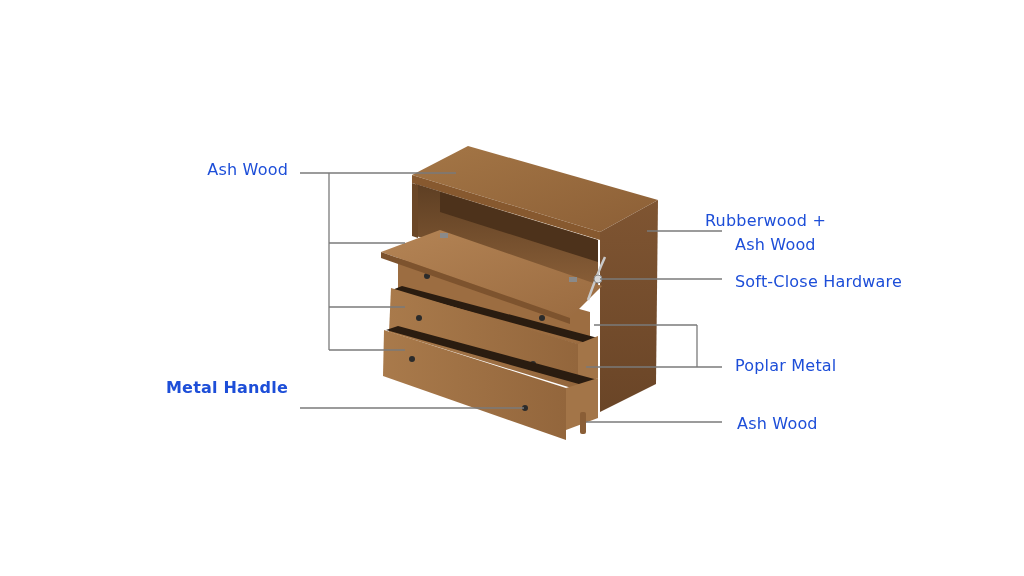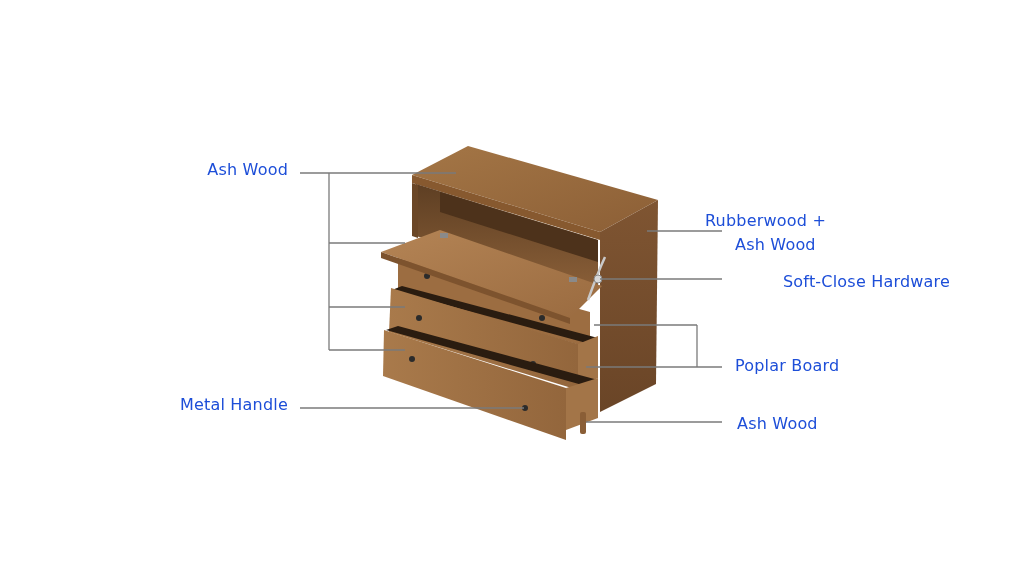--- a/index.html
+++ b/index.html
@@ -99,22 +99,22 @@
     <line x1="594" y1="325" x2="697" y2="325"></line>
     <line x1="697" y1="325" x2="697" y2="367"></line>
     <line x1="586" y1="367" x2="722" y2="367"></line>
 
     <line x1="586" y1="422" x2="722" y2="422"></line>
   </g>
 </svg>
 
 <div class="label right-align" style="left:150px; top:158px; width:138px;">Ash Wood</div>
 
-<div class="label right-align" style="left:110px; top:393px; width:178px;">Metal Handle</div>
+<div class="label right-align" style="left:110px; top:376px; width:178px;font-weight:bold;">Metal Handle</div>
 
 <div class="label" style="left:705px; top:209px;">Rubberwood +</div>
 <div class="label" style="left:735px; top:233px;">Ash Wood</div>
 
-<div class="label" style="left:735px; top:270px;margin-left:48px;">Soft-Close Hardware</div>
+<div class="label" style="left:735px; top:270px;">Soft-Close Hardware</div>
 
-<div class="label" style="left:735px; top:354px;">Poplar Board</div>
+<div class="label" style="left:735px; top:354px;">Poplar Metal</div>
 
 <div class="label" style="left:737px; top:412px;">Ash Wood</div>
 
 </body></html>

